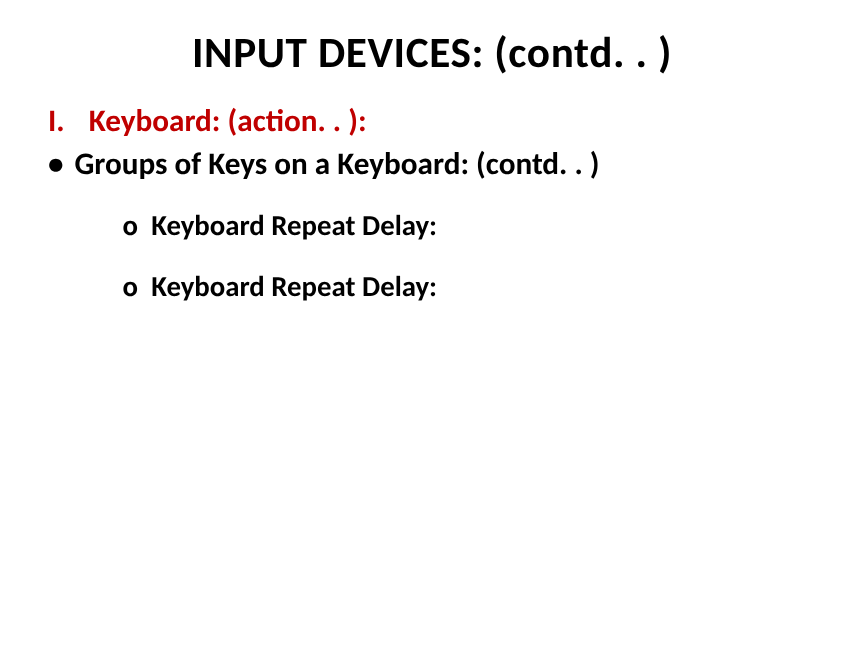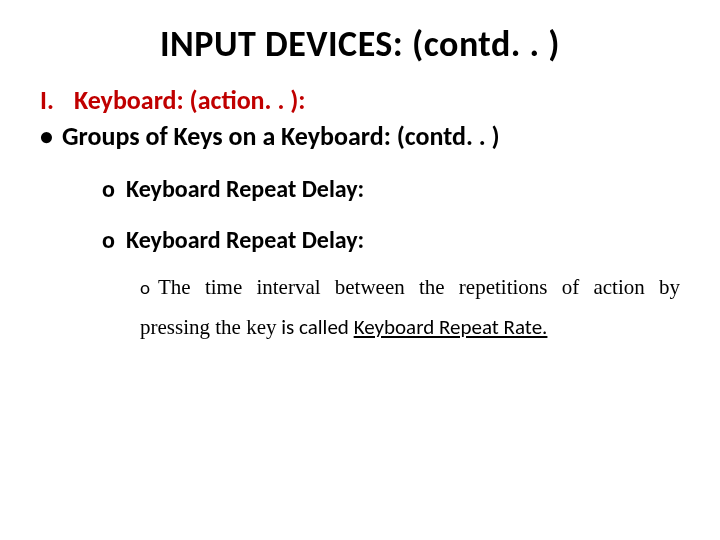--- a/index.html
+++ b/index.html
@@ -89,17 +89,14 @@
     <span class="bullet-dot">•</span><span>Groups of Keys on a Keyboard: (contd. . )</span>
   </div>
 
   <div class="level3">
     <span class="circle-bullet">o</span><span>Keyboard Repeat Delay:</span>
   </div>
 
   <div class="level3">
     <span class="circle-bullet">o</span><span>Keyboard Repeat Delay:</span>
   </div>
-  <div class="level4-block">
-    <span class="circle-bullet">o</span><span class="serif">The time interval between the repetitions of action by pressing the key</span><span> is called </span><span class="term">Keyboard Repeat Rate.</span><span></span>
-  </div>
 
 </div>
 
 </body></html>

